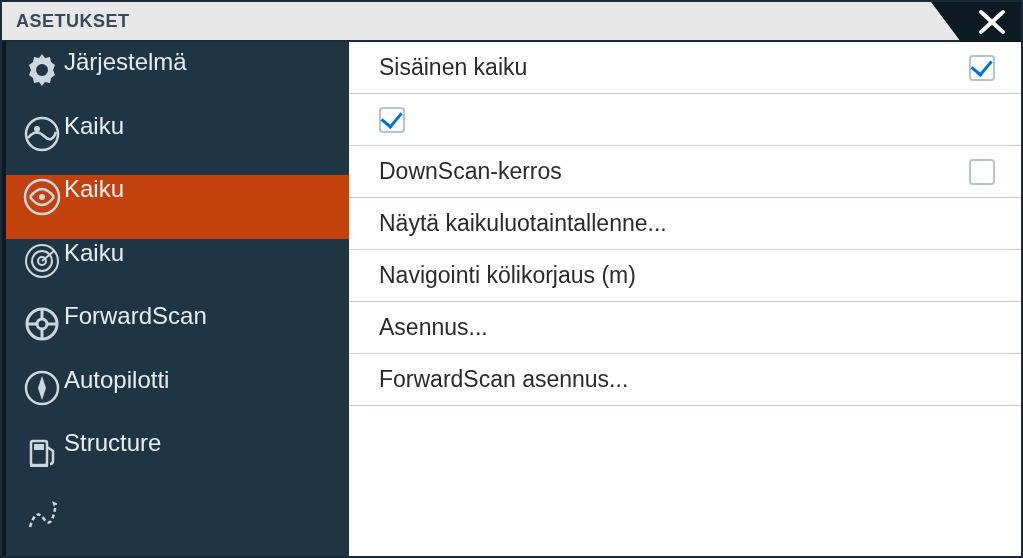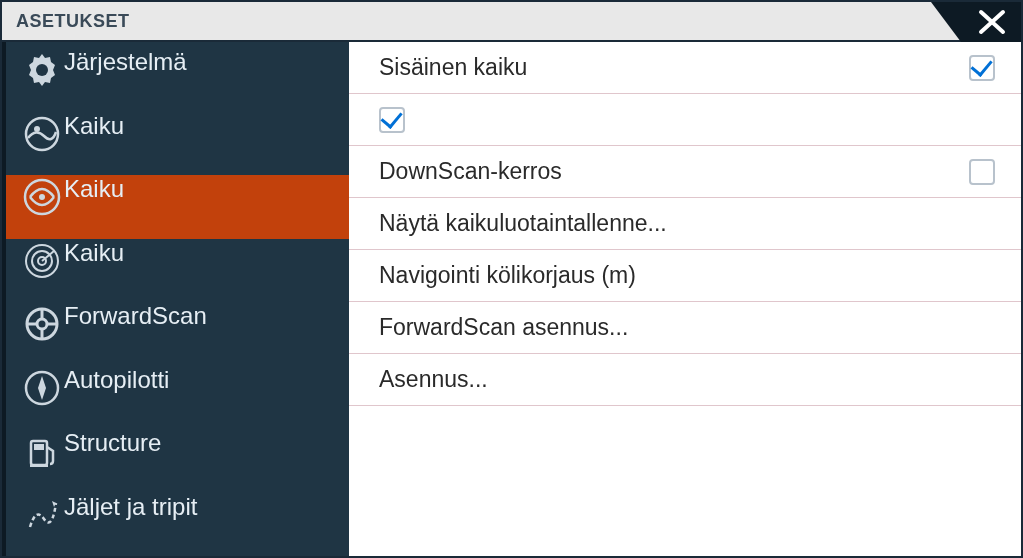--- a/index.html
+++ b/index.html
@@ -119,21 +119,20 @@
           </span>
           <span class="label">Structure</span>
         </div>
         <div class="sidebar-item">
           <span class="icon">
             <svg width="40" height="40" viewBox="0 0 40 40">
               <path d="M8 32 Q14 12 22 24 T34 8" fill="none" stroke="#cdd7df" stroke-width="2.5" stroke-dasharray="4 3"></path>
               <polygon points="34,8 30,6 32,12" fill="#cdd7df"></polygon>
             </svg>
           </span>
-          <span class="label">Jäljet ja tripit</span>
         </div>
       </div>
     <div class="content" id="content">
         <div class="row">
           <span class="row-label">Sisäinen kaiku</span>
           <span class="checkbox checked"></span>
         </div>
         <div class="row">
           <span class="checkbox checked"></span>
         </div>
@@ -141,20 +140,20 @@
           <span class="row-label">DownScan-kerros</span>
           <span class="checkbox"></span>
         </div>
         <div class="row">
           <span class="row-label">Näytä kaikuluotaintallenne...</span>
         </div>
         <div class="row">
           <span class="row-label">Navigointi kölikorjaus (m)</span>
         </div>
         <div class="row">
-          <span class="row-label">ForwardScan asennus...</span>
+          <span class="row-label">Asennus...</span>
         </div>
         <div class="row">
-          <span class="row-label">Asennus...</span>
+          <span class="row-label">ForwardScan asennus...</span>
         </div>
       </div>
   </div>
 </div>
 
 </body></html>

